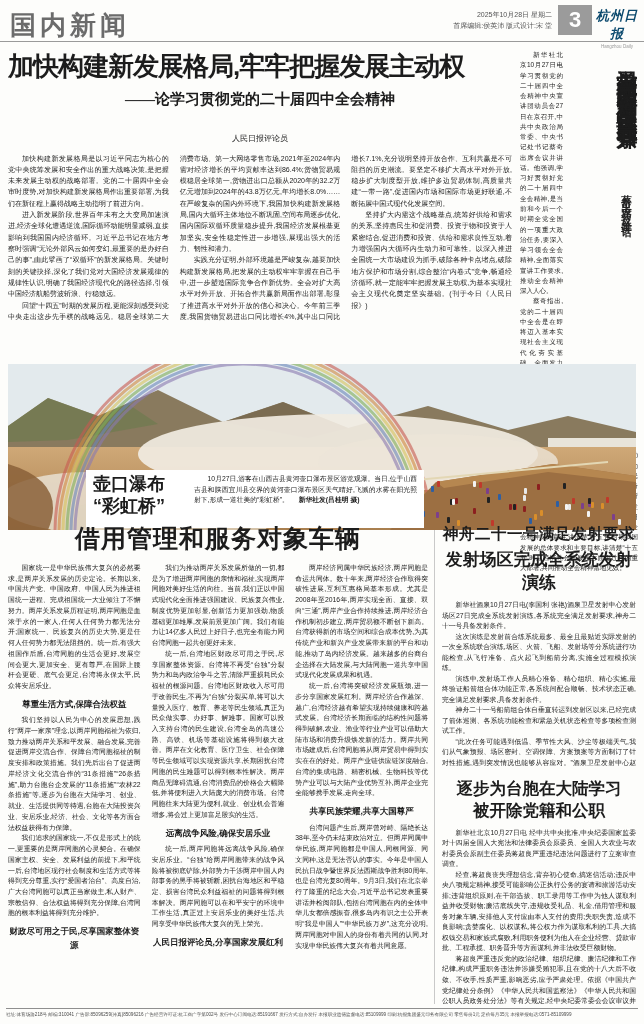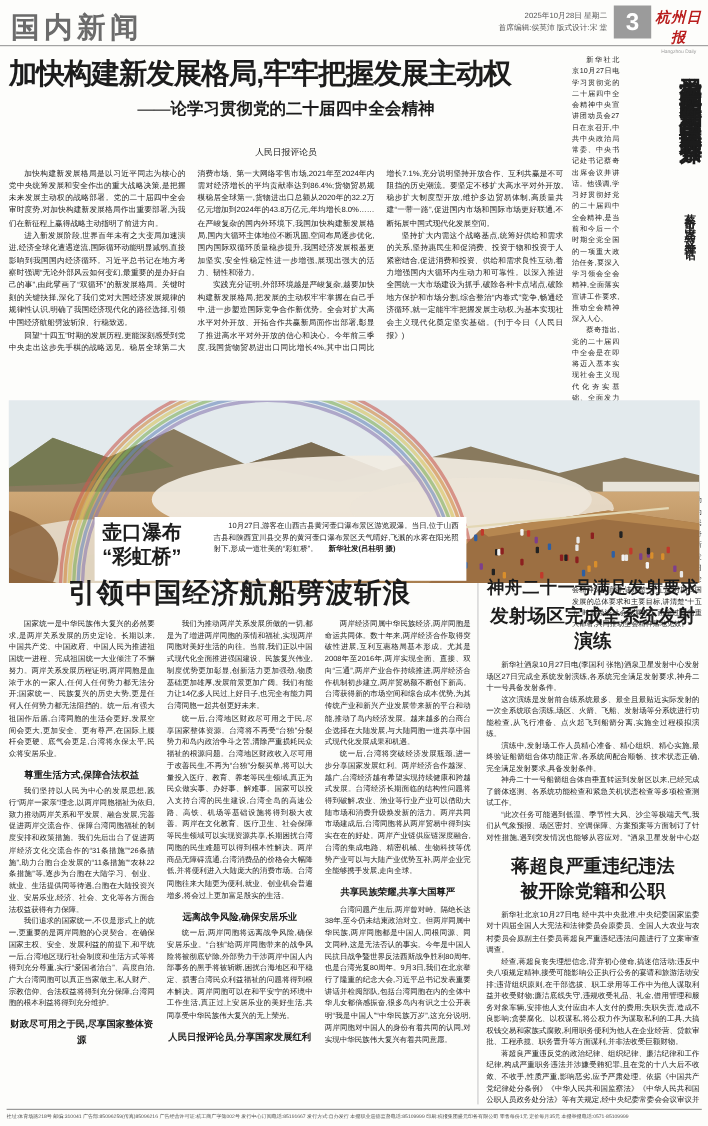--- a/index.html
+++ b/index.html
@@ -5,21 +5,21 @@
   html,body{margin:0;padding:0;background:#e9e9e6;}
   #page{position:relative;width:644px;height:1024px;margin:0 auto;background:#fdfdfb;
         font-family:"Liberation Sans","DejaVu Sans",sans-serif;color:#1c1c1c;overflow:hidden;}
   
   #hdr{position:absolute;left:0;top:0;width:644px;height:41px;border-bottom:1px solid #9a9a9a;}
   .section-title{position:absolute;left:10px;top:8px;font-size:26px;letter-spacing:4px;color:#6b6b6b;font-weight:600;}
   .hdr-meta{position:absolute;right:92px;top:9px;text-align:right;font-size:7px;line-height:1.6;color:#555;}
   .page-box{position:absolute;right:52px;top:5px;width:34px;height:30px;background:#9b9b9b;color:#fff;
             font-size:22px;font-weight:800;text-align:center;line-height:30px;}
   .masthead{position:absolute;right:4px;top:7px;width:46px;text-align:center;}
-  .masthead .zh{font-family:"Liberation Serif","DejaVu Serif",serif;font-size:13px;font-weight:700;font-style:italic;color:#b91c1c;letter-spacing:1px;}
+  .masthead .zh{font-family:"Liberation Serif","DejaVu Serif",serif;font-size:13px;font-weight:700;font-style:italic;color:#0c4a6e;letter-spacing:1px;}
   .masthead .en{font-size:4.5px;color:#999;margin-top:1px;}
   
   #editorial{position:absolute;left:8px;top:50px;width:504px;height:296px;overflow:hidden;}
   #editorial .hl{font-size:26px;font-weight:900;letter-spacing:-1px;text-align:left;line-height:1.25;white-space:nowrap;}
   #editorial .sub{font-family:"Liberation Serif","DejaVu Serif",serif;font-size:15px;font-weight:700;text-align:center;margin-top:7px;}
   #editorial .by{font-size:8px;text-align:center;margin-top:24px;color:#222;}
   .cols3{column-count:3;column-gap:11px;text-align:justify;}
   #editorial .body{margin-top:9px;height:190px;overflow:hidden;font-size:7px;line-height:1.62;}
   p{margin:0;text-indent:2em;}
   h4{margin:6px 0 4px;font-size:8.5px;text-align:center;text-indent:0;}
@@ -182,21 +182,21 @@
         <div>“彩虹桥”</div>
       </div>
       <div class="cap-text">
         <span>10月27日,游客在山西吉县黄河壶口瀑布景区游览观瀑。当日,位于山西吉县和陕西宜川县交界的黄河壶口瀑布景区天气晴好,飞溅的水雾在阳光照射下,形成一道壮美的“彩虹桥”。</span>
         <span class="credit">新华社发(吕桂明 摄)</span>
       </div>
     </div>
   </div>
 
   <div id="taiwan">
-    <div class="hl">引领中国经济航船劈波斩浪</div>
+    <div class="hl">借用管理和服务对象车辆</div>
     <div class="body cols3">
         <p>国家统一是中华民族伟大复兴的必然要求,是两岸关系发展的历史定论。长期以来,中国共产党、中国政府、中国人民为推进祖国统一进程、完成祖国统一大业倾注了不懈努力。两岸关系发展历程证明,两岸同胞是血浓于水的一家人,任何人任何势力都无法分开;国家统一、民族复兴的历史大势,更是任何人任何势力都无法阻挡的。统一后,有强大祖国作后盾,台湾同胞的生活会更好,发展空间会更大,更加安全、更有尊严,在国际上腰杆会更硬、底气会更足,台湾将永保太平,民众将安居乐业。</p>
         <h4>尊重生活方式,保障合法权益</h4>
         <p>我们坚持以人民为中心的发展思想,践行“两岸一家亲”理念,以两岸同胞福祉为依归,致力推动两岸关系和平发展、融合发展,完善促进两岸交流合作、保障台湾同胞福祉的制度安排和政策措施。我们先后出台了促进两岸经济文化交流合作的“31条措施”“26条措施”,助力台胞台企发展的“11条措施”“农林22条措施”等,逐步为台胞在大陆学习、创业、就业、生活提供同等待遇,台胞在大陆投资兴业、安居乐业,经济、社会、文化等各方面合法权益获得有力保障。</p>
         <p>我们追求的国家统一,不仅是形式上的统一,更重要的是两岸同胞的心灵契合。在确保国家主权、安全、发展利益的前提下,和平统一后,台湾地区现行社会制度和生活方式等将得到充分尊重,实行“爱国者治台”、高度自治,广大台湾同胞可以真正当家做主,私人财产、宗教信仰、合法权益将得到充分保障,台湾同胞的根本利益将得到充分维护。</p>
         <h4>财政尽可用之于民,尽享国家整体资源</h4>
         <p>我们为推动两岸关系发展所做的一切,都是为了增进两岸同胞的亲情和福祉,实现两岸同胞对美好生活的向往。当前,我们正以中国式现代化全面推进强国建设、民族复兴伟业,制度优势更加彰显,创新活力更加强劲,物质基础更加雄厚,发展前景更加广阔。我们有能力让14亿多人民过上好日子,也完全有能力同台湾同胞一起共创更好未来。</p>
         <p>统一后,台湾地区财政尽可用之于民,尽享国家整体资源。台湾将不再受“台独”分裂势力和岛内政治争斗之苦,清除严重损耗民众福祉的根源问题。台湾地区财政收入尽可用于改善民生,不再为“台独”分裂买单,将可以大量投入医疗、教育、养老等民生领域,真正为民众做实事、办好事、解难事。国家可以投入支持台湾的民生建设,台湾全岛的高速公路、高铁、机场等基础设施将得到极大改善。两岸在文化教育、医疗卫生、社会保障等民生领域可以实现资源共享,长期困扰台湾同胞的民生难题可以得到根本性解决。两岸商品无障碍流通,台湾消费品的价格会大幅降低,并将便利进入大陆庞大的消费市场。台湾同胞往来大陆更为便利,就业、创业机会普遍增多,将会过上更加富足殷实的生活。</p>
         <h4>远离战争风险,确保安居乐业</h4>
         <p>统一后,两岸同胞将远离战争风险,确保安居乐业。“台独”给两岸同胞带来的战争风险将被彻底铲除,外部势力干涉两岸中国人内部事务的黑手将被斩断,困扰台海地区和平稳定、损害台湾民众利益福祉的问题将得到根本解决。两岸同胞可以在和平安宁的环境中工作生活,真正过上安居乐业的美好生活,共同享受中华民族伟大复兴的无上荣光。</p>
@@ -216,21 +216,21 @@
       <div class="body">
           <p>新华社酒泉10月27日电(李国利 张艳)酒泉卫星发射中心发射场区27日完成全系统发射演练,各系统完全满足发射要求,神舟二十一号具备发射条件。</p>
           <p>这次演练是发射前合练系统最多、最全且最贴近实际发射的一次全系统联合演练,场区、火箭、飞船、发射场等分系统进行功能检查,从飞行准备、点火起飞到船箭分离,实施全过程模拟演练。</p>
           <p>演练中,发射场工作人员精心准备、精心组织、精心实施,最终验证船箭组合体功能正常,各系统间配合顺畅、技术状态正确,完全满足发射要求,具备发射条件。</p>
           <p>神舟二十一号船箭组合体自垂直转运到发射区以来,已经完成了箭体巡测、各系统功能检查和紧急关机状态检查等多项检查测试工作。</p>
           <p>“此次任务可能遇到低温、季节性大风、沙尘等极端天气,我们从气象预报、场区密封、空调保障、方案预案等方面制订了针对性措施,遇到突发情况也能够从容应对。”酒泉卫星发射中心赵磊说。后续,发射场还将进行加注前准备、全系统气检,并对出征仪式、船内状态设置等进行演练。</p>
         </div>
     </div>
     <div id="jiang">
       <div class="hl">
-        <div>蒋超良严重违纪违法</div>
+        <div>逐步为台胞在大陆学习</div>
         <div>被开除党籍和公职</div>
       </div>
       <div class="body">
           <p>新华社北京10月27日电 经中共中央批准,中央纪委国家监委对十四届全国人大宪法和法律委员会原委员、全国人大农业与农村委员会原副主任委员蒋超良严重违纪违法问题进行了立案审查调查。</p>
           <p>经查,蒋超良丧失理想信念,背弃初心使命,搞迷信活动;违反中央八项规定精神,接受可能影响公正执行公务的宴请和旅游活动安排;违背组织原则,在干部选拔、职工录用等工作中为他人谋取利益并收受财物;廉洁底线失守,违规收受礼品、礼金,借用管理和服务对象车辆,安排他人支付应由本人支付的费用;失职失责,造成不良影响;贪婪腐化、以权谋私,将公权力作为谋取私利的工具,大搞权钱交易和家族式腐败,利用职务便利为他人在企业经营、贷款审批、工程承揽、职务晋升等方面谋利,并非法收受巨额财物。</p>
           <p>蒋超良严重违反党的政治纪律、组织纪律、廉洁纪律和工作纪律,构成严重职务违法并涉嫌受贿犯罪,且在党的十八大后不收敛、不收手,性质严重,影响恶劣,应予严肃处理。依据《中国共产党纪律处分条例》《中华人民共和国监察法》《中华人民共和国公职人员政务处分法》等有关规定,经中央纪委常委会会议审议并报中共中央批准,决定给予蒋超良开除党籍处分;由国家监委给予其开除公职处分;收缴其违纪违法所得;将其涉嫌犯罪问题移送检察机关依法审查起诉,所涉财物一并移送。</p>
         </div>
     </div>
   </div>
 

